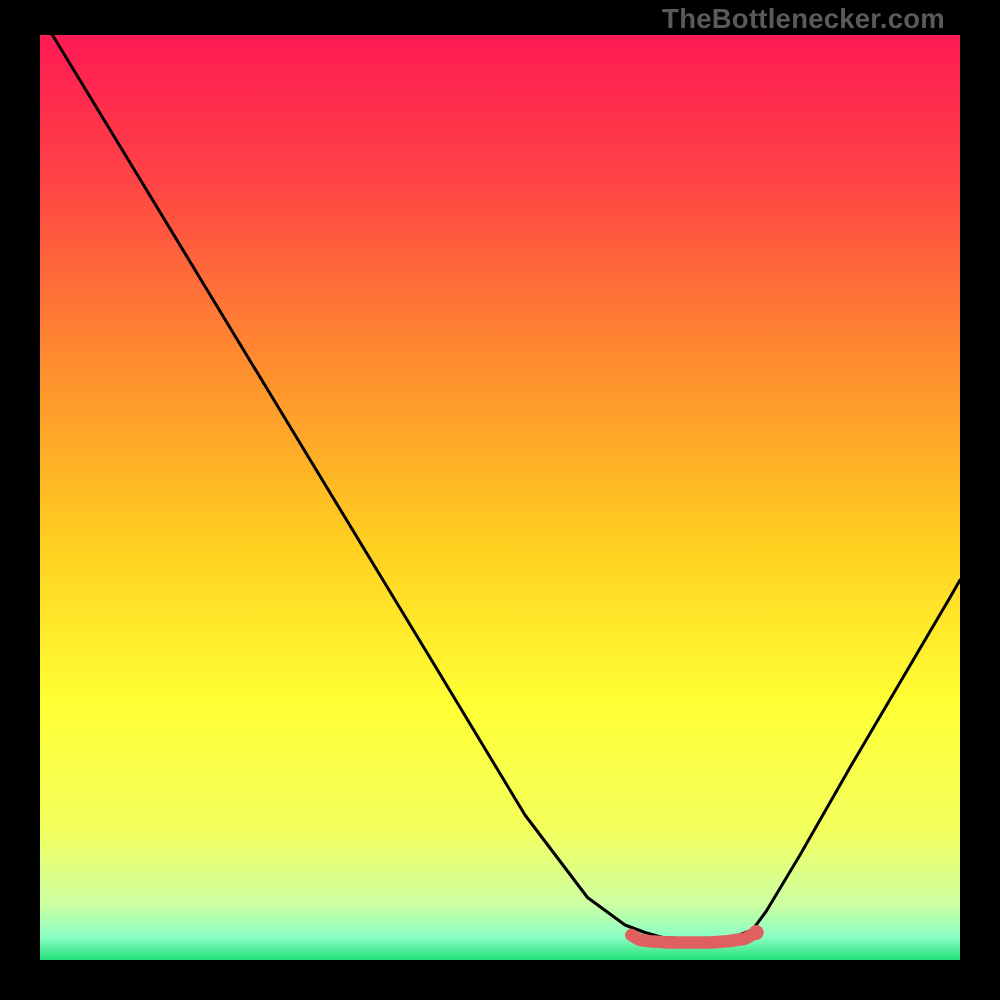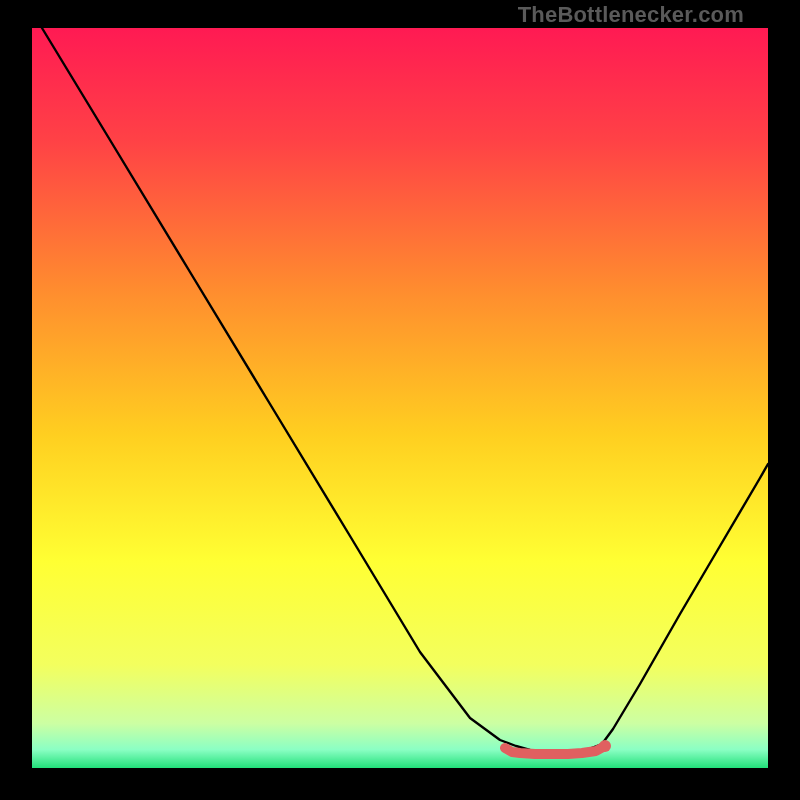--- a/index.html
+++ b/index.html
@@ -7,20 +7,21 @@
     padding: 0;
     width: 800px;
     height: 800px;
     background: #000;
     overflow: hidden;
   }
   .container {
     position: relative;
     width: 752px;
     height: 800px;
+    padding-left: 12px;
   }
   .watermark {
     position: absolute;
     top: 2px;
     right: 8px;
     font-family: Arial, Helvetica, sans-serif;
     font-size: 22px;
     font-weight: 600;
     color: #5a5a5a;
     letter-spacing: 0.2px;

